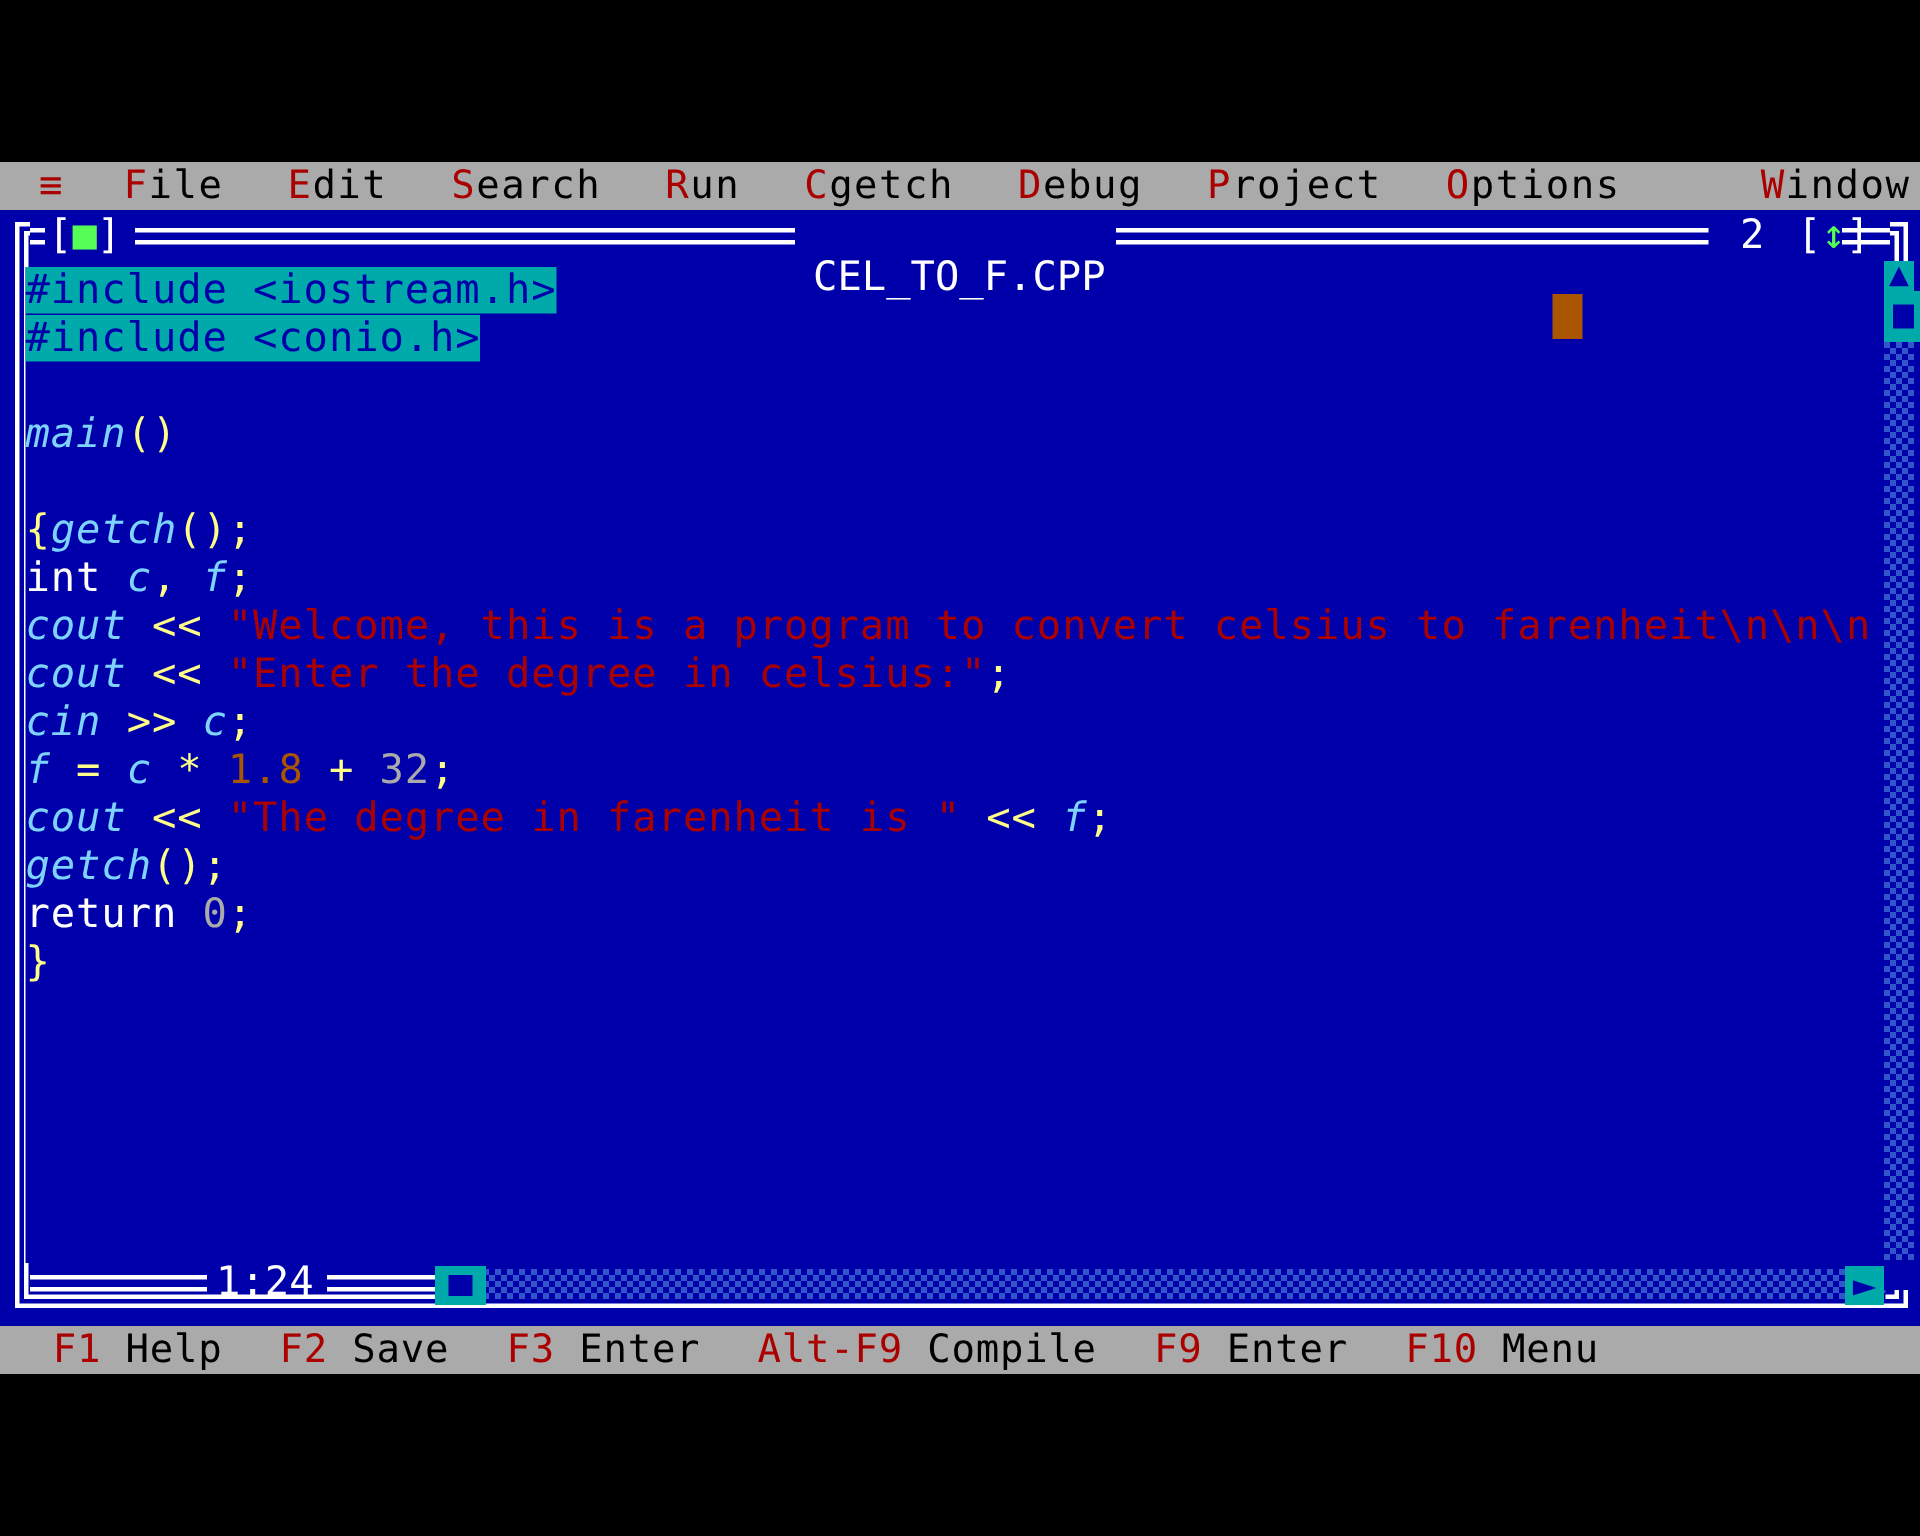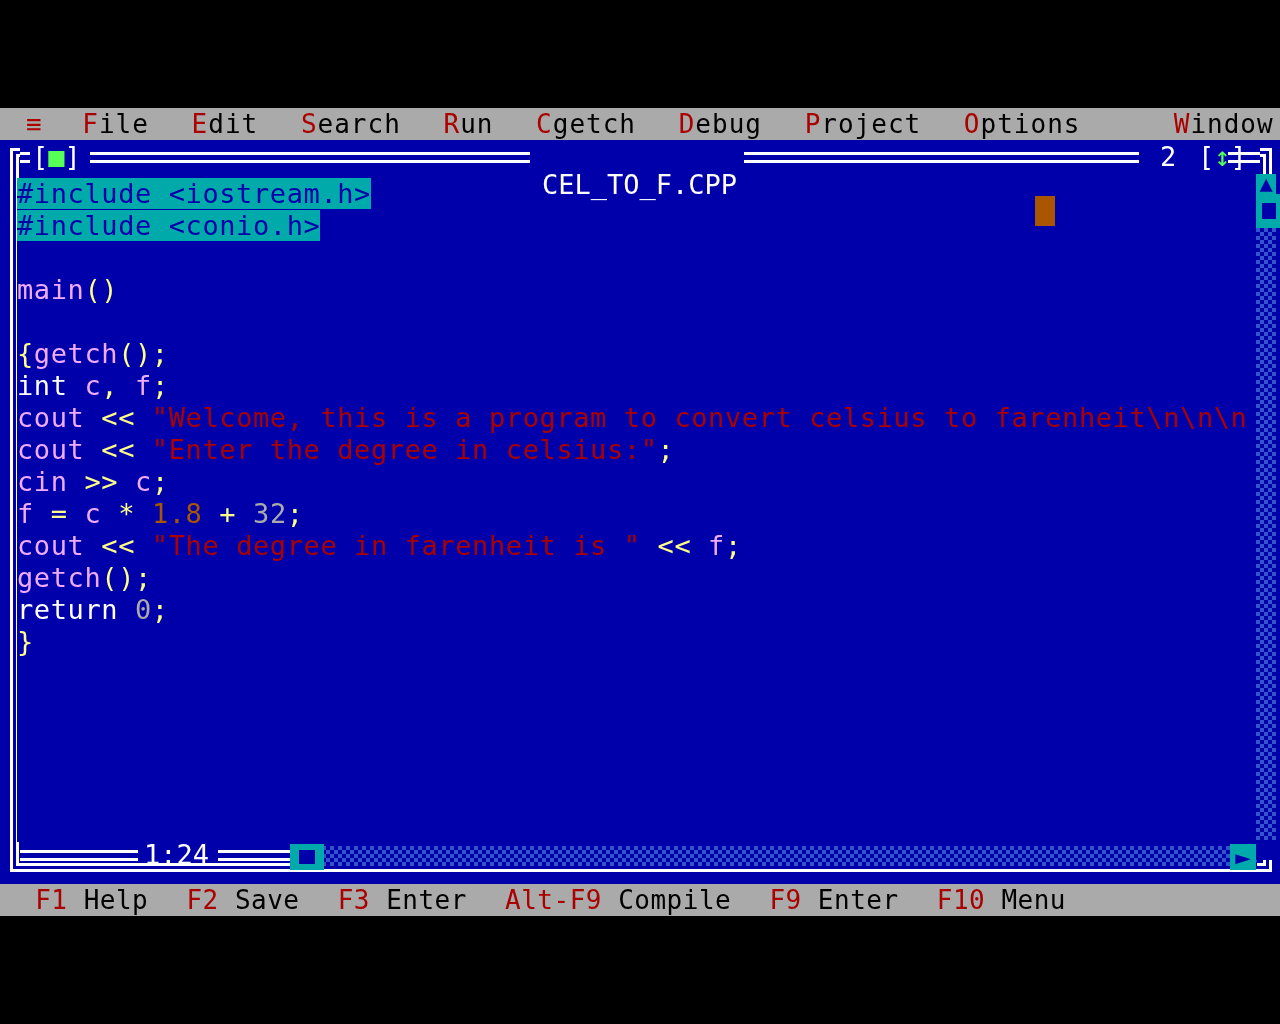--- a/index.html
+++ b/index.html
@@ -145,21 +145,21 @@
     height: 48px;
     line-height: 32px;
     font-size: 27px;
     white-space: pre;
     letter-spacing: 0.6px;
     font-family: "DejaVu Sans Mono", "Liberation Mono", monospace;
   }
   
   .c-sel   { background: #00aaaa; color: #0000aa; }
   .c-kw    { color: #ffffff; }
-  .c-id    { color: #f0abfc; }
+  .c-id    { color: #7dd3fc; font-style: italic; }
   .c-punct { color: #ffff88; }
   .c-str   { color: #aa0000; }
   .c-float { color: #aa5500; }
   .c-int   { color: #aaaaaa; }
   .c-op    { color: #ffff88; }
 
   #cursorblock {
     position: absolute;
     background: #aa5500;
     z-index: 5;

